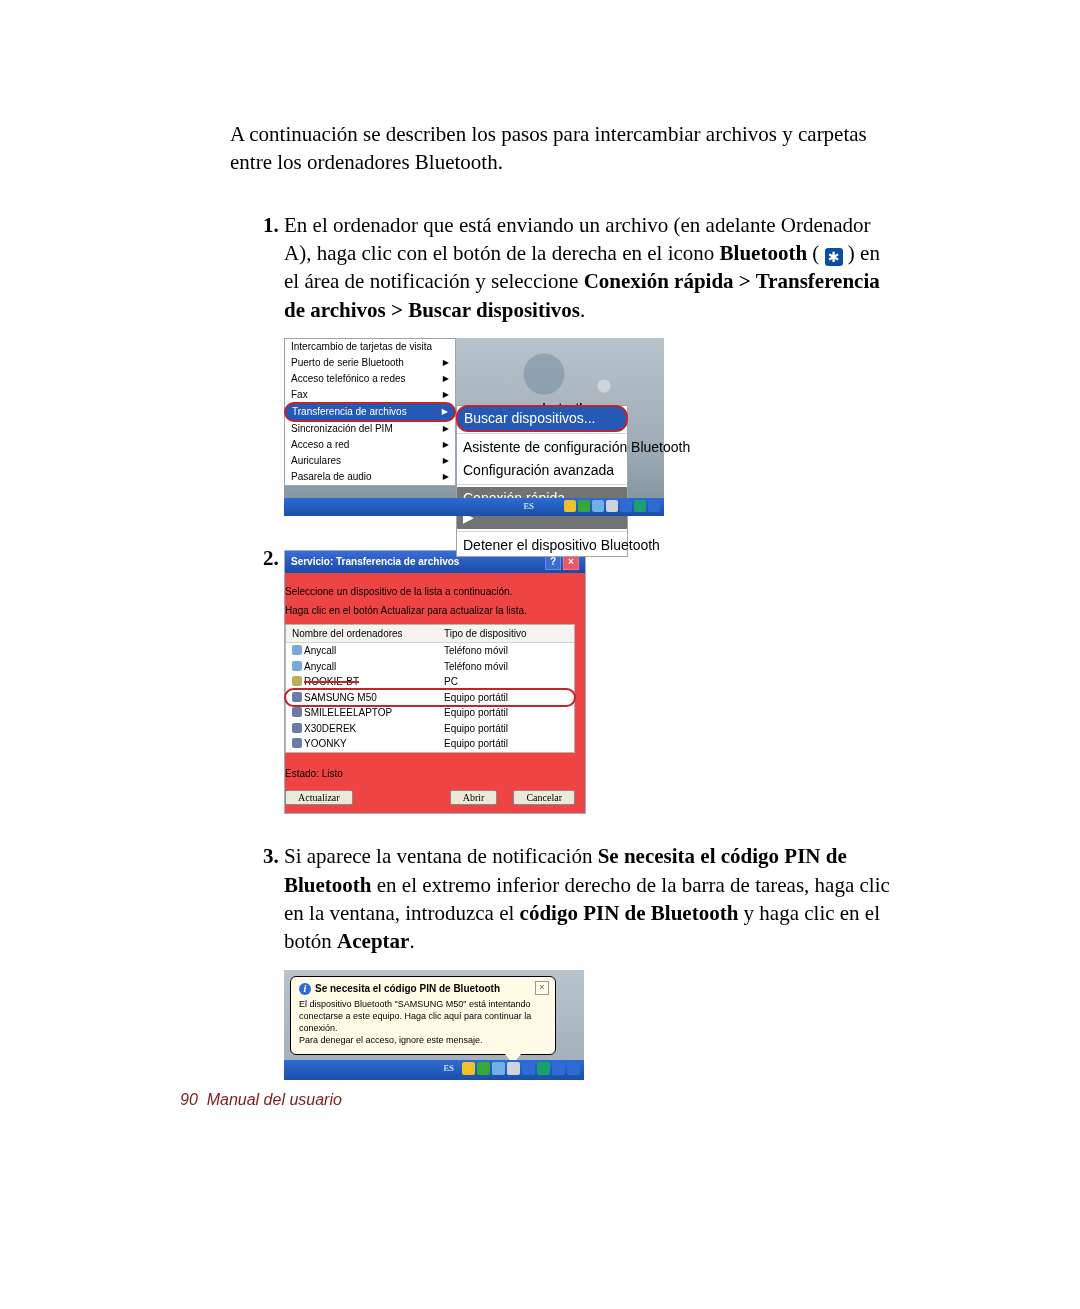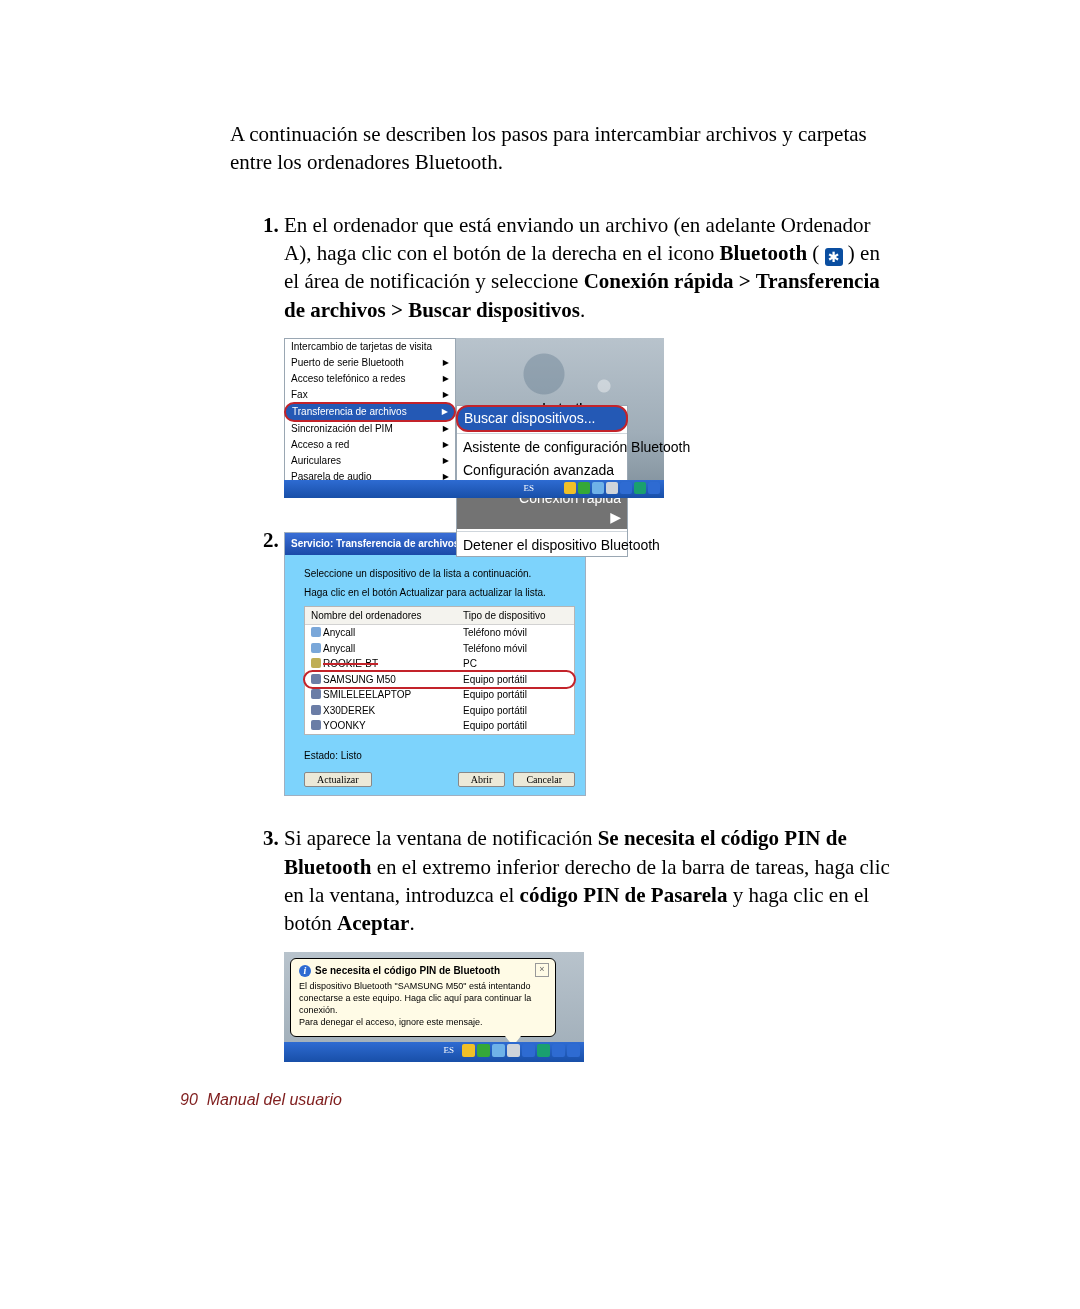--- a/index.html
+++ b/index.html
@@ -6,21 +6,21 @@
   .page{width:1080px;height:1309px;position:relative;box-sizing:border-box;padding:120px 190px 0 230px;}
   h2.italic{font-style:italic;font-weight:normal;font-size:26px;margin:0 0 14px 0;}
   p.lead{font-size:21px;line-height:1.35;margin:0 0 34px 0;}
   ol.steps{list-style:decimal;padding-left:54px;margin:0;}
   ol.steps>li{font-size:21px;line-height:1.35;margin-bottom:28px;font-family:"Times New Roman",Times,serif;}
   ol.steps>li::marker{font-weight:bold;}
   .bold{font-weight:bold;}
   .bt-icon{display:inline-block;width:18px;height:18px;background:#0a4ea0;color:#fff;border-radius:3px;font-size:14px;line-height:18px;text-align:center;vertical-align:-2px;font-family:Arial,sans-serif;}
   .figure{margin:14px 0 10px 0;}
   
-  .fig1{width:380px;height:160px;position:relative;background:linear-gradient(#b8c3cc,#9fadb8 60%,#7e8e9a);font-family:Tahoma,Arial,sans-serif;text-align:right;}
+  .fig1{width:380px;height:178px;position:relative;background:linear-gradient(#b8c3cc,#9fadb8 60%,#7e8e9a);font-family:Tahoma,Arial,sans-serif;}
   .fig1 .deco{position:absolute;right:0;top:0;width:200px;height:120px;background:radial-gradient(circle at 40% 30%,#627a8e 0 20px,transparent 21px),radial-gradient(circle at 70% 40%,#fff 0 6px,transparent 7px);opacity:.4;}
   .menu1{position:absolute;left:0;top:0;width:170px;background:#fff;border:1px solid #9aa7b3;font-size:10px;line-height:14px;}
   .menu1 .mi{padding:1px 6px;display:flex;justify-content:space-between;white-space:nowrap;}
   .menu1 .mi .arr{color:#000;font-size:8px;}
   .menu1 .mi.hl{background:#2459b5;color:#fff;border:2px solid #c3232a;border-radius:12px;margin:-1px;}
   .menu1 .mi.hl .arr{color:#fff;}
   .menu2{position:absolute;left:172px;top:67px;width:170px;background:#fff;border:1px solid #9aa7b3;font-size:14px;}
   .menu2 .mi{padding:2px 6px;white-space:nowrap;display:flex;justify-content:space-between;}
   .menu2 .mi.hl{background:#737373;color:#fff;flex-direction:column;}
   .menu2 .mi.hlred{background:#2459b5;color:#fff;border:2px solid #c3232a;border-radius:12px;margin:-1px;}
@@ -29,35 +29,35 @@
   .fig1 .taskbar,.fig3 .taskbar{position:absolute;left:0;right:0;bottom:0;height:18px;background:linear-gradient(#2e6bd2,#184fa8);}
   .taskbar .lang{position:absolute;right:130px;top:2px;font-size:9px;color:#fff;font-family:Tahoma;}
   .taskbar .tray{position:absolute;right:4px;top:2px;display:flex;gap:2px;}
   .tray .ti{width:12px;height:12px;border-radius:2px;}
   
   .fig2{width:300px;font-family:Tahoma,Arial,sans-serif;font-size:10px;border:1px solid #a0afc0;background:#ece9d8;}
   .fig2 .titlebar{background:linear-gradient(#3a6ed6,#1a4aa8);color:#fff;font-weight:bold;padding:3px 6px;display:flex;align-items:center;}
   .fig2 .titlebar .btns{margin-left:auto;display:flex;gap:2px;}
   .fig2 .titlebar .wb{width:14px;height:14px;background:#e56;color:#fff;font-size:10px;text-align:center;line-height:14px;border:1px solid #fff3;}
   .fig2 .titlebar .wb.help{background:#3a6ed6;}
-  .fig2 .body{padding:10px 10px 8px 19px;background:#7dd3fc;}
+  .fig2 .body{padding:10px 10px 8px 0;background:#ef4444;}
   .fig2 .instr{margin:2px 0 6px 0;}
   .fig2 .list{background:#fff;border:1px solid #b5b5b5;margin-top:4px;}
   .fig2 .lh{display:flex;border-bottom:1px solid #d2d2d2;background:#f4f3ee;}
   .fig2 .lh>div{padding:2px 6px;}
   .fig2 .col1{width:140px;}
   .fig2 .lr{display:flex;}
   .fig2 .lr>div{padding:1px 6px;}
   .fig2 .ic{display:inline-block;width:10px;height:10px;margin-right:2px;vertical-align:-1px;border-radius:2px;}
   .fig2 .ic.phone{background:#7aa7d9;}
   .fig2 .ic.pc{background:#bfae55;}
   .fig2 .ic.lap{background:#6b7da6;}
   .fig2 .lr.hl{outline:2px solid #c3232a;border-radius:10px;}
   .fig2 .state{margin:14px 0 10px 0;}
-  .fig2 .dlgbtns{display:flex;gap:8px;}
+  .fig2 .dlgbtns{display:flex;gap:16px;}
   .fig2 .dlgbtns .spacer{flex:1;}
   .fig2 button{font:10px Tahoma;padding:1px 12px;background:#ece9d8;border:1px solid #888;border-radius:2px;}
   
   .fig3{width:300px;height:110px;position:relative;background:linear-gradient(#b8c3cc,#9fadb8);font-family:Tahoma,Arial,sans-serif;overflow:hidden;}
   .balloon{position:absolute;left:6px;top:6px;right:28px;background:#fffbe6;border:1px solid #000;border-radius:6px;padding:6px 8px 8px 8px;font-size:9px;line-height:12px;}
   .balloon .bt{font-weight:bold;font-size:10px;margin-bottom:3px;}
   .balloon .bt .info{display:inline-block;width:12px;height:12px;border-radius:50%;background:#2e6bd2;color:#fff;text-align:center;line-height:12px;margin-right:4px;font-style:italic;font-family:Georgia;}
   .balloon .close{position:absolute;right:6px;top:4px;width:12px;height:12px;border:1px solid #999;font-size:9px;text-align:center;line-height:10px;color:#666;}
   .balloon .tail{position:absolute;right:34px;bottom:-10px;width:0;height:0;border-left:8px solid transparent;border-right:8px solid transparent;border-top:10px solid #fffbe6;}
   .balloon .tailb{position:absolute;right:33px;bottom:-12px;width:0;height:0;border-left:9px solid transparent;border-right:9px solid transparent;border-top:11px solid #000;z-index:-1;}
@@ -216,21 +216,21 @@
             <button>Cancelar</button>
           </div>
         </div>
       </div>
     </li>
 
     <li>
       <span>Si aparece la ventana de notificación </span>
       <span class="bold">Se necesita el código PIN de Bluetooth</span>
       <span> en el extremo inferior derecho de la barra de tareas, haga clic en la ventana, introduzca el </span>
-      <span class="bold">código PIN de Pasarela</span>
+      <span class="bold">código PIN de Bluetooth</span>
       <span> y haga clic en el botón </span>
       <span class="bold">Aceptar</span><span>.</span>
 
       <div class="figure fig3">
         <div class="balloon">
           <div class="close">×</div>
           <div class="bt"><span class="info">i</span><span>Se necesita el código PIN de Bluetooth</span></div>
           <div>El dispositivo Bluetooth "SAMSUNG M50" está intentando conectarse a este equipo. Haga clic aquí para continuar la conexión.</div>
           <div>Para denegar el acceso, ignore este mensaje.</div>
           <div class="tailb"></div>

